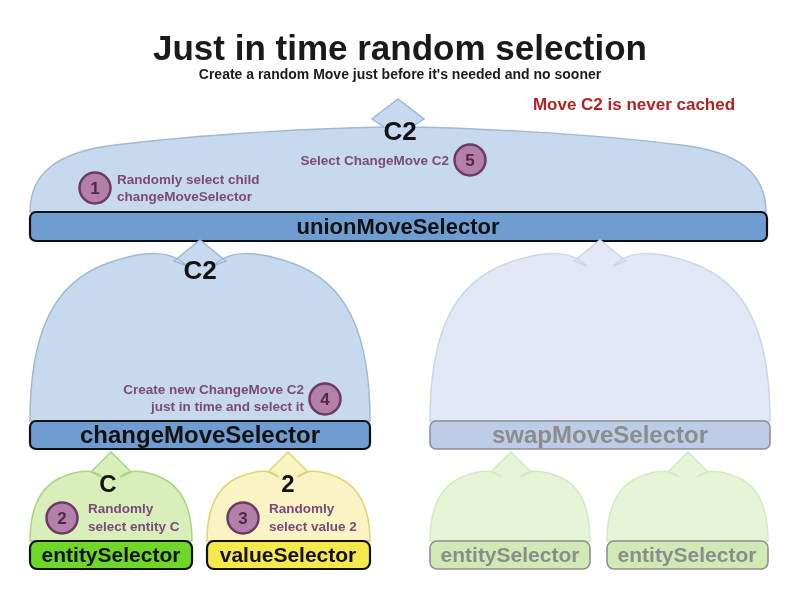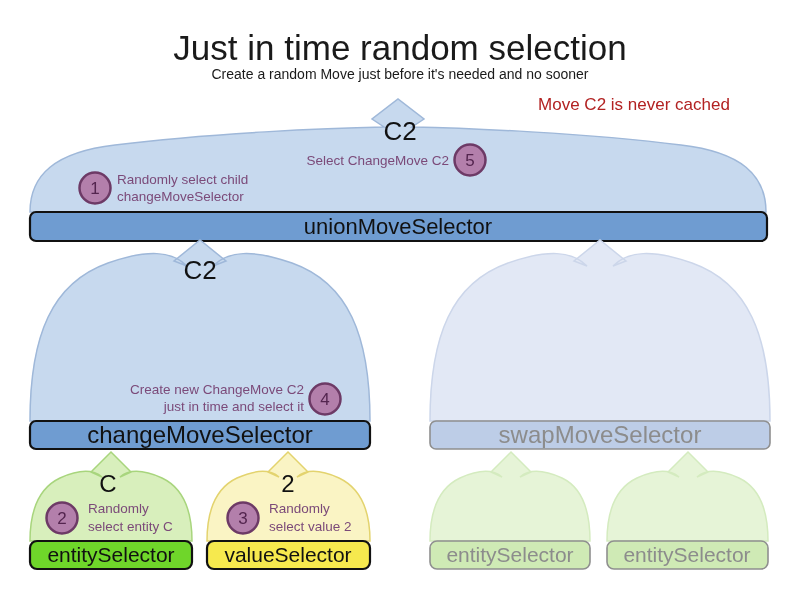--- a/index.html
+++ b/index.html
@@ -1,17 +1,17 @@
 <!DOCTYPE html>
 <html><head>
 <meta charset="utf-8">
 <style>
   html,body{margin:0;padding:0;background:#ffffff;}
   .stage{position:relative;width:800px;height:600px;background:#ffffff;overflow:hidden;
-         font-family:"Liberation Sans",sans-serif;}
+         font-family:"Liberation Sans",sans-serif;font-weight:bold;}
   svg text{font-family:"Liberation Sans",sans-serif;}
 
   .title-text{font-size:35px;fill:#1a1a1a;}
   .subtitle-text{font-size:14px;fill:#1a1a1a;}
   .warning-text{font-size:17px;fill:#b22222;}
 
   .arch-blue{fill:#c7d9ee;stroke:#9fb8d9;stroke-width:1.5;}
   .arch-faded-blue{fill:#e2e8f5;stroke:#ccd6ea;stroke-width:1.5;}
   .arch-green{fill:#d8efbc;stroke:#a8d57d;stroke-width:1.5;}
   .arch-yellow{fill:#faf4c4;stroke:#e3d36e;stroke-width:1.5;}

